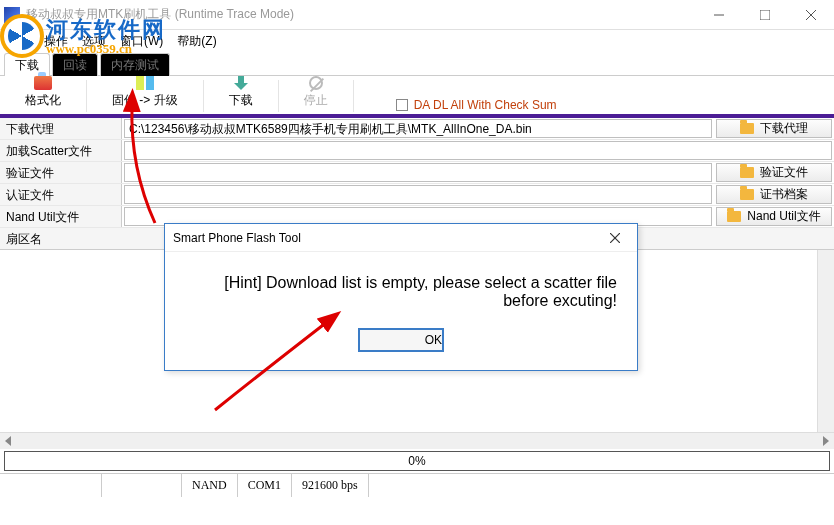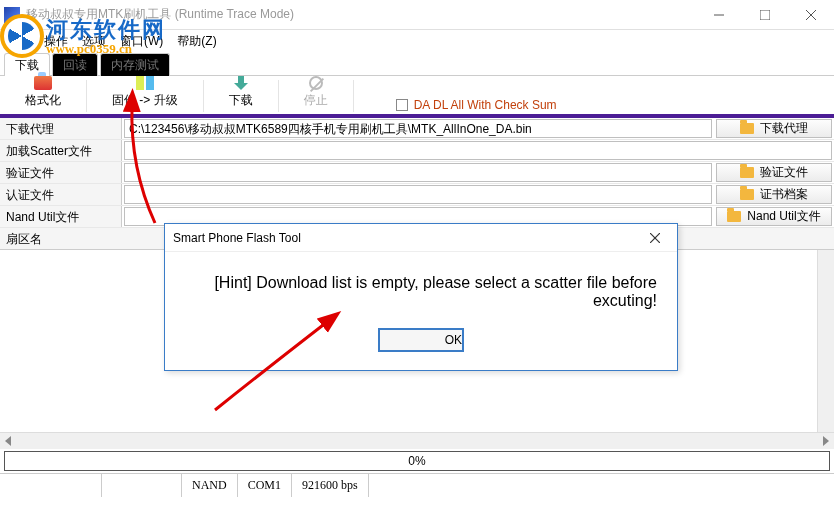--- a/index.html
+++ b/index.html
@@ -200,21 +200,21 @@
   padding: 4px 10px;
   font-size: 12px;
 }
 .statusbar .cell.empty1 { width: 102px; }
 .statusbar .cell.empty2 { width: 80px; }
 
 
 .dialog {
   position: absolute;
   left: 164px; top: 223px;
-  width: 514px;
+  width: 474px;
   background: #fff;
   border: 1px solid #3a7cc7;
   z-index: 100;
   box-shadow: 2px 2px 6px rgba(0,0,0,.15);
 }
 .dialog .dtitle {
   height: 28px;
   display: flex; align-items: center;
   padding: 0 8px;
   font-size: 12px;

